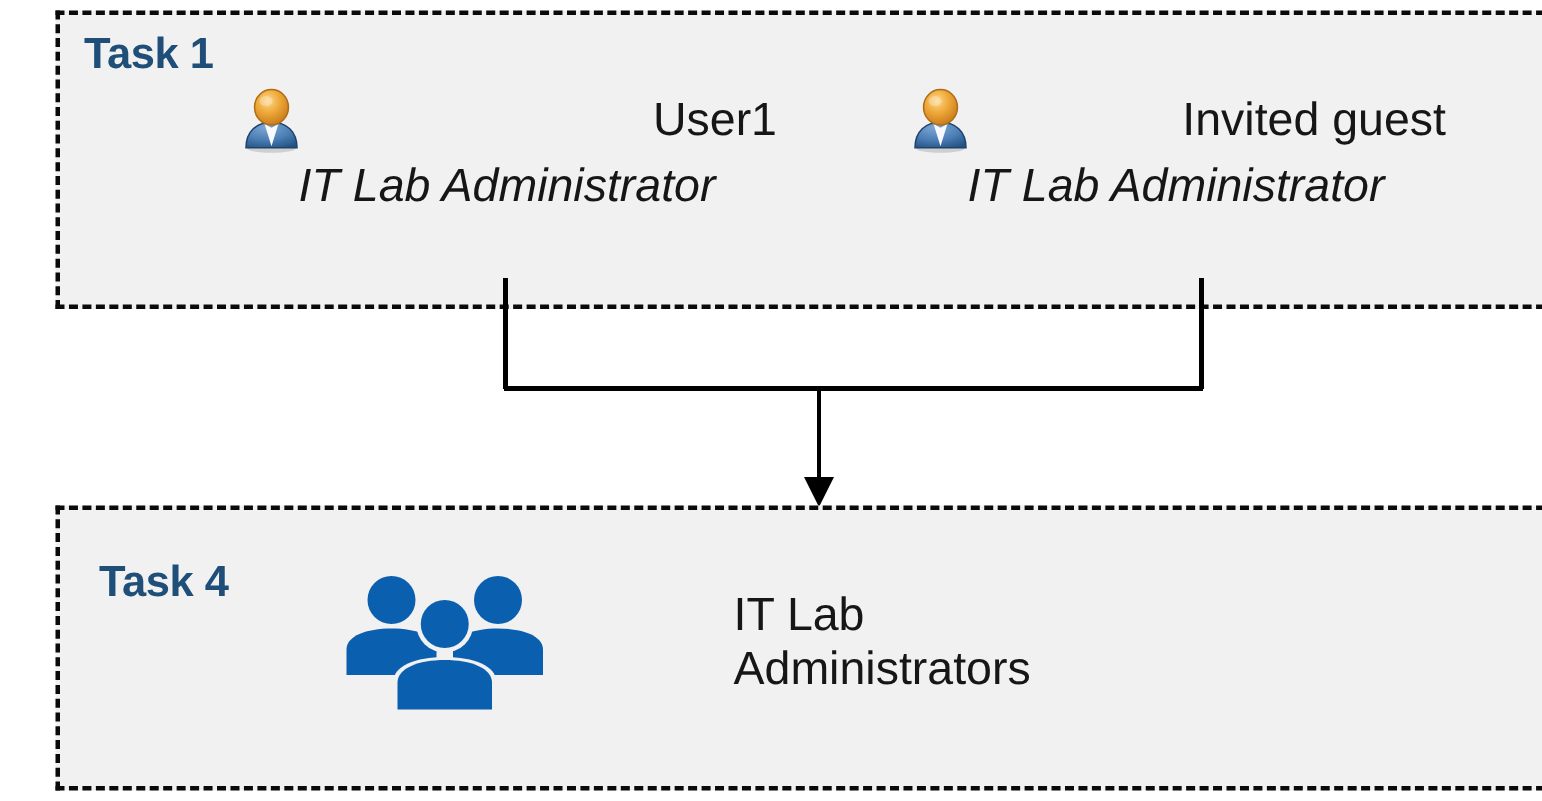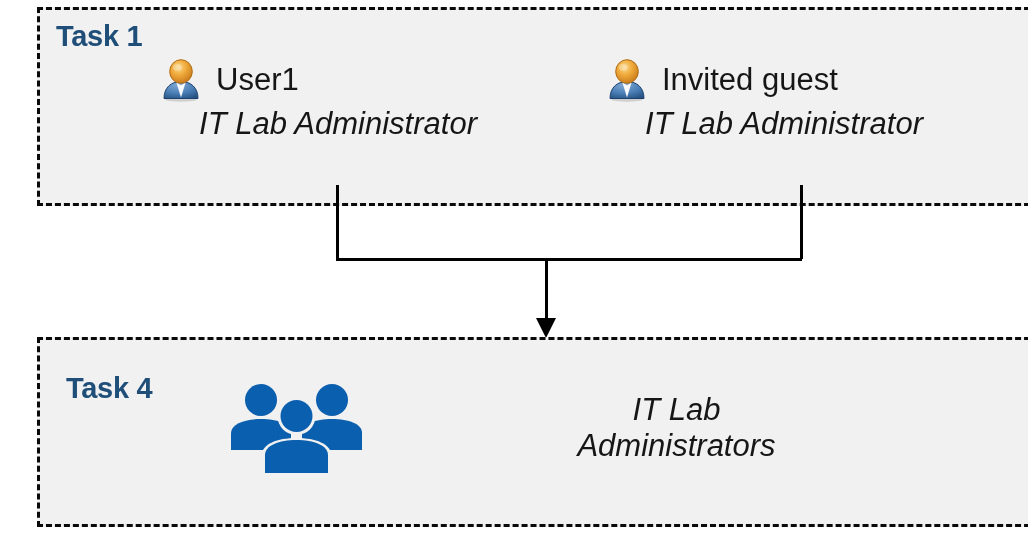--- a/index.html
+++ b/index.html
@@ -58,21 +58,21 @@
     position: absolute;
     text-align: center;
     white-space: nowrap;
   }
   #person-user1  { left: 130px; top: 52px; width: 360px; }
   #person-guest  { left: 576px; top: 52px; width: 360px; }
 
   .person-top {
     display: flex;
     align-items: center;
-    justify-content: flex-start;
+    justify-content: space-between;
     gap: 12px;
     height: 56px;
   }
   .person-name,
   .person-role,
   .group-name {
     font-family: "Liberation Sans", sans-serif;
     font-weight: 300;
     font-size: 31px;
     color: #161616;
@@ -92,24 +92,23 @@
     position: absolute;
     left: 196px;
     top: 378px;
     width: 640px;
     display: flex;
     align-items: center;
     gap: 120px;
   }
   .group-icon { display: block; width: 145px; height: 100px; flex: 0 0 auto; }
   .group-name {
-    text-align: center;
+    text-align: left;
     flex: 1 1 auto;
     white-space: pre-line;
-    font-style: italic;
   }
 
   
   #connector {
     position: absolute;
     left: 0;
     top: 0;
     width: 1028px;
     height: 534px;
     pointer-events: none;

